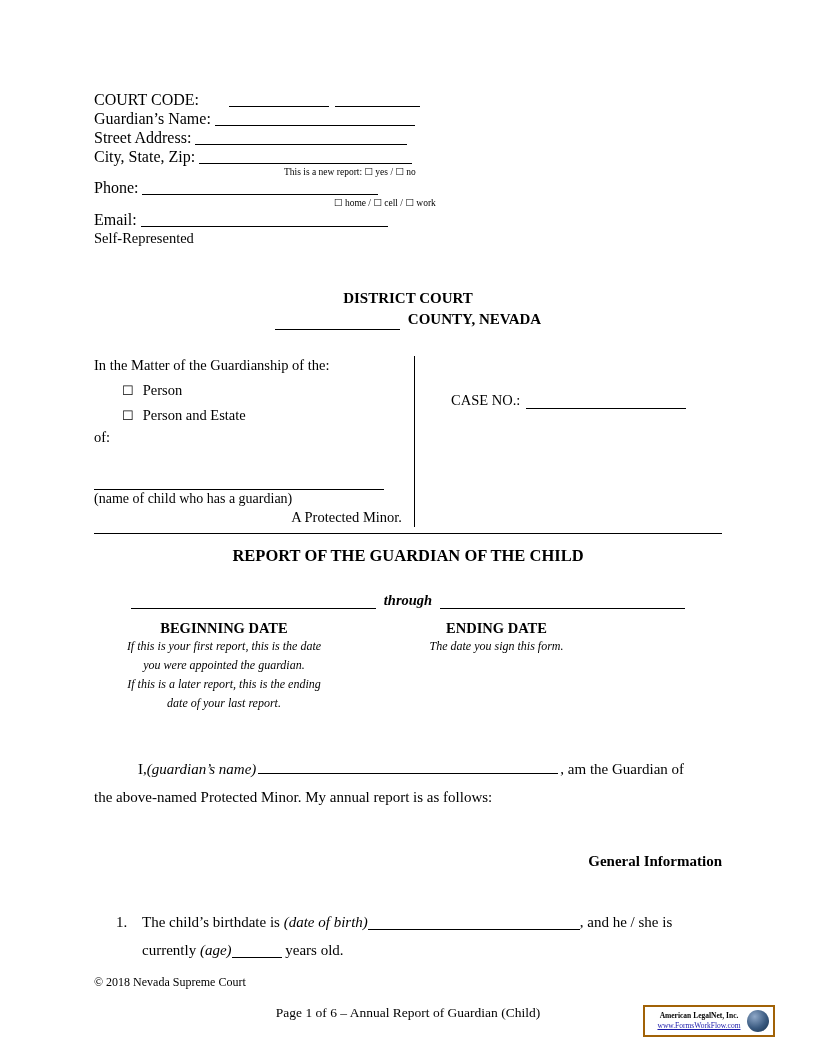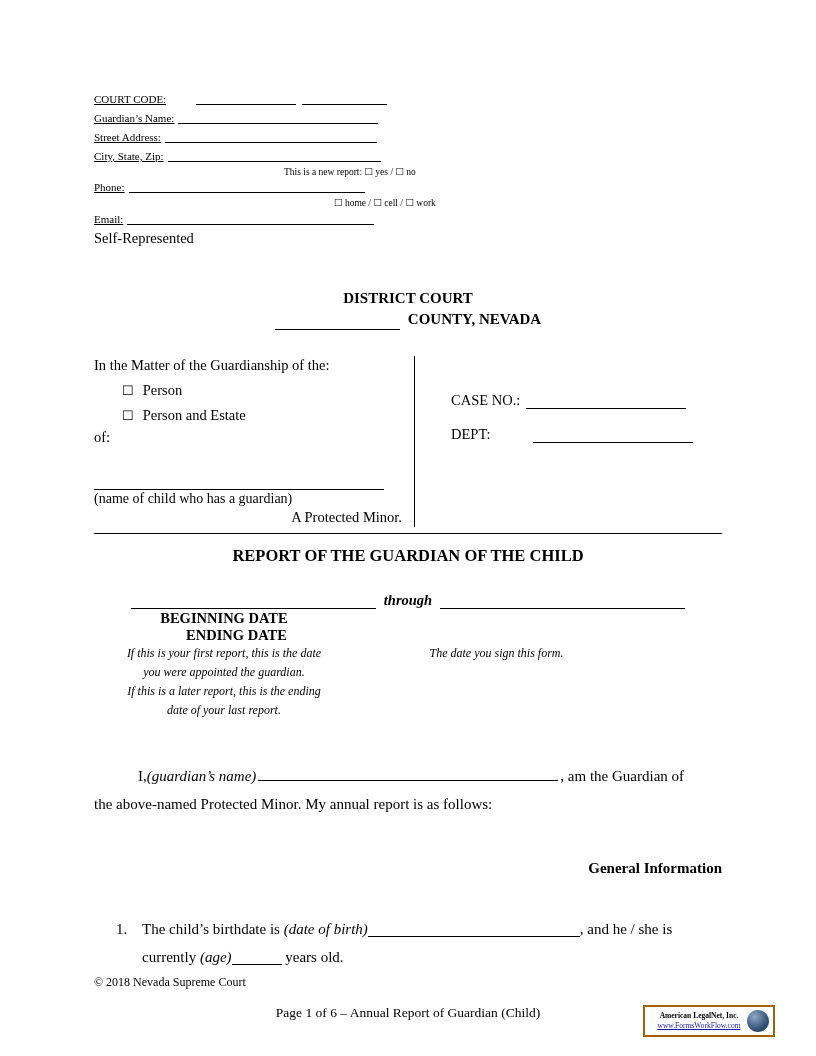--- a/index.html
+++ b/index.html
@@ -24,25 +24,24 @@
   .content {
     position: absolute;
     left: 94px;
     top: 90px;
     width: 628px;
   }
 
   
   .caption-line {
     display: flex;
-    align-items: flex-start;
-    font-size: 11px;
+    align-items: center;
+    font-size: 16px;
     line-height: 19px;
     height: 19px;
-    text-decoration: underline;
   }
   .caption-label {
     white-space: nowrap;
   }
   .rule {
     border-bottom: 1px solid #000;
     height: 14px;
     margin-left: 4px;
   }
   .rule-courtcode { width: 100px; margin-left: 30px; }
@@ -180,22 +179,21 @@
   }
   .dr-rule { width: 245px; border-bottom: 1px solid #000; height: 14px; }
   .dr-through {
     font-weight: bold;
     font-style: italic;
     font-size: 14.5px;
     padding: 0 8px;
   }
   .dr-labels {
     display: flex;
-    margin-top: 1px;
-    flex-direction: column;
+    margin-top: 11px;
   }
   .dr-lab {
     width: 260px;
     text-align: center;
     font-weight: bold;
     font-size: 14.5px;
   }
   .dr-lab.second { width: 285px; }
   .dr-sub {
     display: flex;
@@ -370,24 +368,20 @@
         <div class="name-rule"></div>
         <div class="italic-note">(name of child who has a guardian)</div>
         <div class="protected">A Protected Minor.</div>
       </div>
       <div class="cap-divider"></div>
       <div class="cap-right">
         <div class="case-row">
           <span>CASE NO.:</span>
           <span class="case-rule"></span>
         </div>
-        <div class="dept-row">
-          <span>DEPT:</span>
-          <span class="dept-rule"></span>
-        </div>
       </div>
     </div>
     <div class="hr-full"></div>
 
     <div class="doc-title">REPORT OF THE GUARDIAN OF THE CHILD</div>
 
     <div class="daterange">
       <span class="dr-rule"></span>
       <span class="dr-through">through</span>
       <span class="dr-rule"></span>

